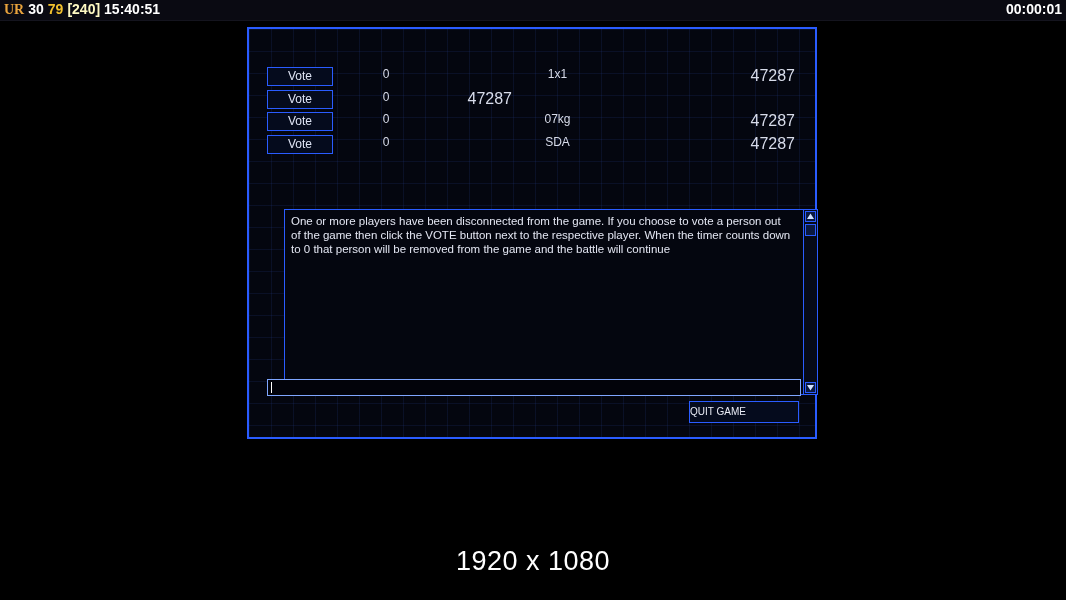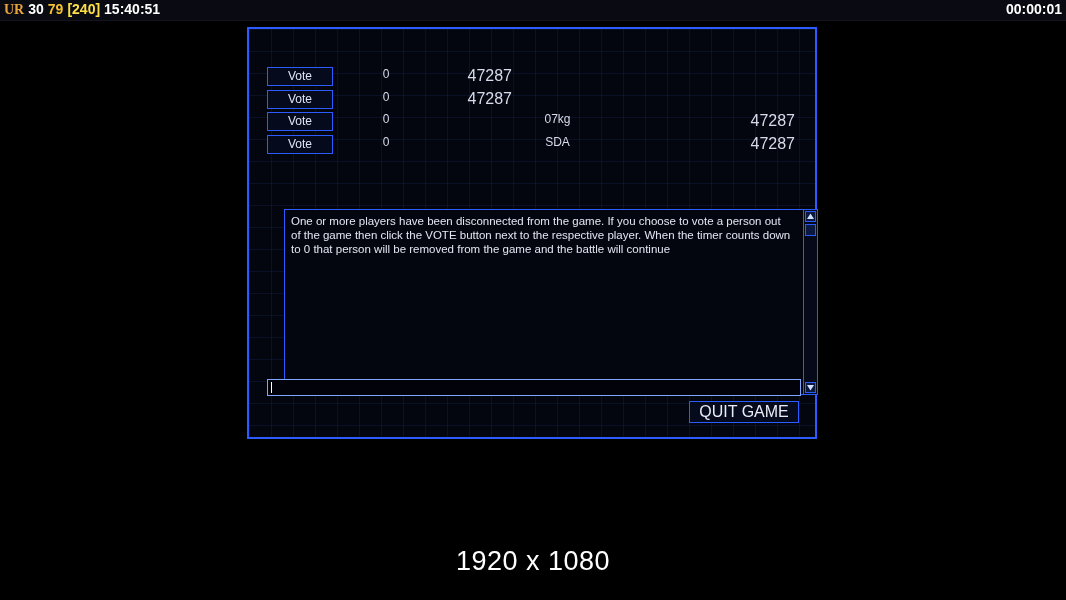--- a/index.html
+++ b/index.html
@@ -30,21 +30,21 @@
     left: 4px; top: 1px;
     font-size: 14px;
     font-weight: bold;
     font-family: "Liberation Sans", sans-serif;
     white-space: nowrap;
   }
   #hud-left span { margin-right: 4px; }
   .hud-ur   { color: #e8a33d; font-family: Liberation Serif, serif; }
   .hud-fps  { color: #ffffff; }
   .hud-ping { color: #f2c12e; }
-  .hud-max  { color: #fde047; }
+  .hud-max  { color: #fef9c3; }
   .hud-time { color: #ffffff; }
   #hud-right {
     position: absolute;
     right: 4px; top: 1px;
     font-size: 14px;
     font-weight: bold;
     color: #ffffff;
   }
 
   
@@ -210,23 +210,22 @@
   
   #quit-button {
     position: absolute;
     left: 440px;
     top: 372px;
     width: 110px;
     height: 22px;
     border: 1px solid #2a5cff;
     background: #050b1d;
     color: #e9ebf5;
-    font-size: 16px;
+    font-size: 10px;
     line-height: 20px;
-    text-align: center;
     box-sizing: border-box;
     cursor: pointer;
   }
 
   
   #resolution {
     position: absolute;
     left: 0;
     top: 546px;
     width: 1066px;
@@ -247,20 +246,21 @@
 </div>
 
 <div id="dialog">
 
 
   <div id="player-table">
 
     <div class="player-row">
       <div class="vote-button">Vote</div>
       <div class="vote-count">0</div>
+      <div class="player-name">1x1</div>
       <div class="player-score">47287</div>
     </div>
 
     <div class="player-row">
       <div class="vote-button">Vote</div>
       <div class="vote-count">0</div>
       <div class="player-score">47287</div>
     </div>
 
     <div class="player-row">

